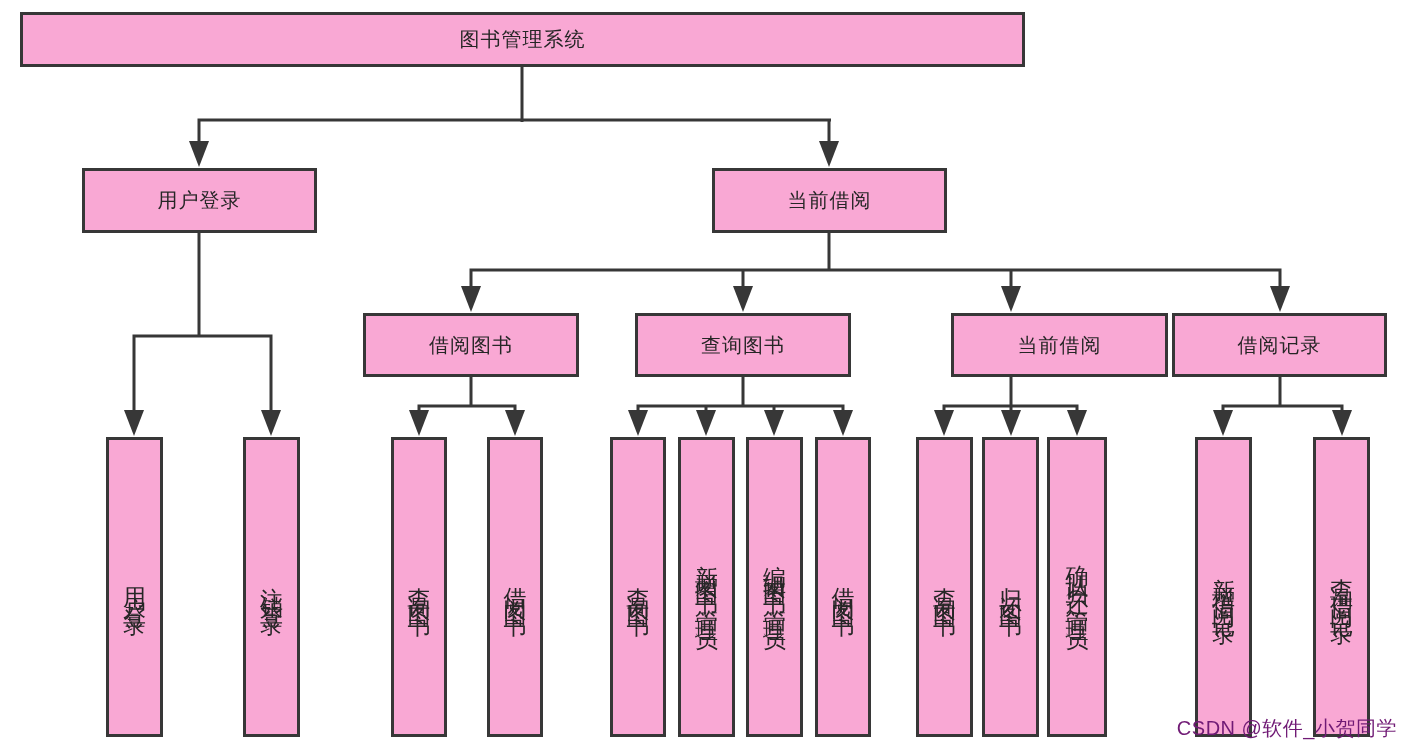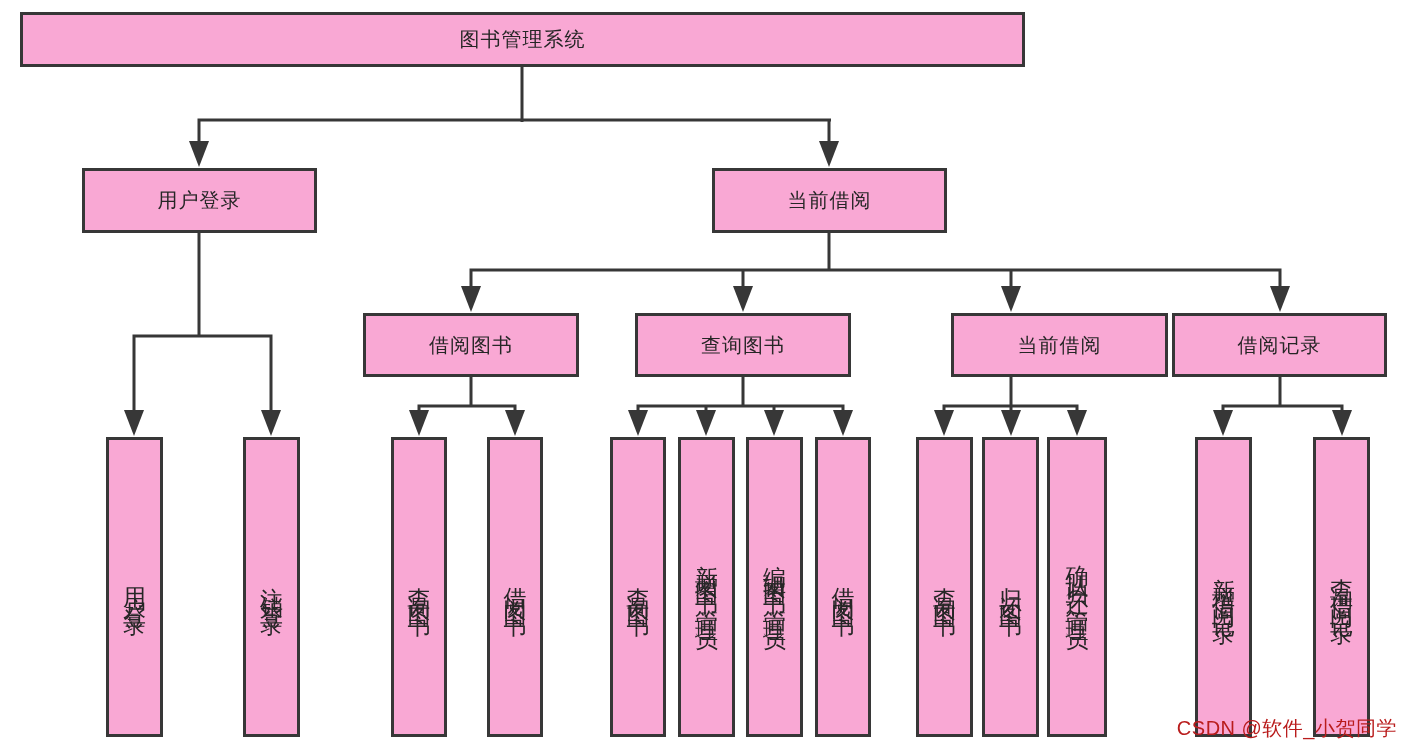--- a/index.html
+++ b/index.html
@@ -50,21 +50,21 @@
   .n-leaf8 {left:815px; top:437px;width:56px;height:300px;}
   .n-leaf9 {left:916px; top:437px;width:57px;height:300px;}
   .n-leaf10{left:982px; top:437px;width:57px;height:300px;}
   .n-leaf11{left:1047px;top:437px;width:60px;height:300px;}
   .n-leaf12{left:1195px;top:437px;width:57px;height:300px;}
   .n-leaf13{left:1313px;top:437px;width:57px;height:300px;}
   #watermark{
     position:absolute;
     right:8px;bottom:5px;
     font-size:20px;
-    color:#b91c1c;
+    color:#701a75;
     z-index:3;
     letter-spacing:0.5px;
   }
   .cline{stroke:#373737;stroke-width:3;fill:none;}
   .ahead{fill:#373737;stroke:none;}
 </style>
 </head>
 <body>
 
 <div id="canvas">

